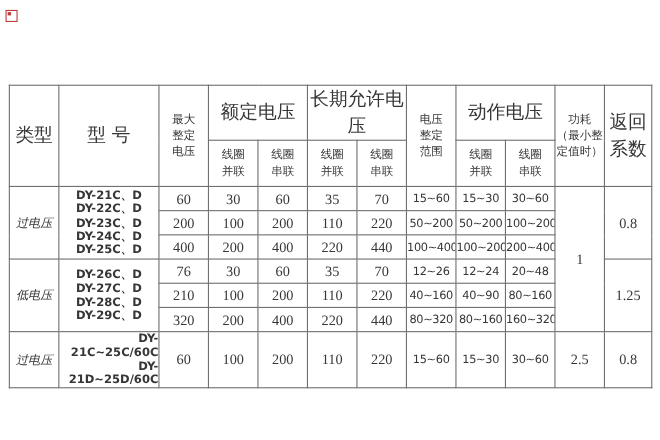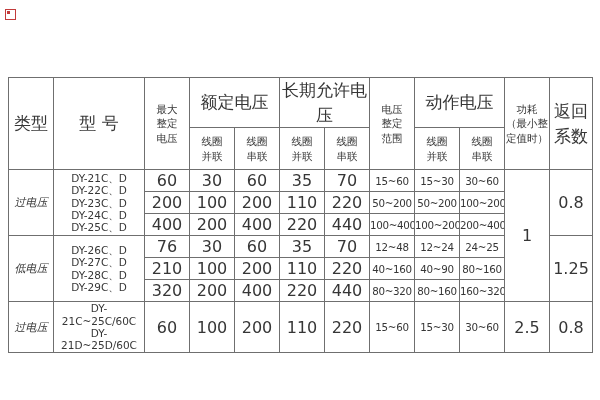--- a/index.html
+++ b/index.html
@@ -26,22 +26,22 @@
     padding:0;color:#363636;overflow:hidden;
   }
   tr.h1{height:24px;}
   tr.h2{height:42px;}
   tr.data{height:22px;}
   tr.last{height:44px;}
   .hdr{font-size:17px;white-space:pre-line;line-height:1.45;}
   .hdr2{font-size:10.5px;white-space:pre-line;line-height:1.4;}
   .typec{font-size:11px;font-style:italic;}
   .modelc{font-size:10.5px;}
-  .modelc .mspan{display:inline-block;text-align:center;white-space:pre-line;line-height:1.18;}
-  .num{font-size:16px;}
+  .modelc .mspan{display:inline-block;text-align:right;white-space:pre-line;line-height:1.18;font-weight:bold;}
+  .num{font-size:13px;font-family:Liberation Serif, serif;}
   .range{font-size:10.3px;letter-spacing:-0.3px;}
 </style>
 </head>
 <body>
 
 <span class="broken-img"></span>
 
 <table class="spec">
   <colgroup>
     <col style="width:45px">
@@ -134,23 +134,23 @@
       <td class="typec" rowspan="3">低电压</td>
       <td class="modelc" rowspan="3"><span class="mspan">DY-26C、D
 DY-27C、D
 DY-28C、D
 DY-29C、D</span></td>
       <td class="num">76</td>
       <td class="num">30</td>
       <td class="num">60</td>
       <td class="num">35</td>
       <td class="num">70</td>
-      <td class="range">12~48</td>
+      <td class="range">12~26</td>
       <td class="range">12~24</td>
-      <td class="range">24~25</td>
+      <td class="range">20~48</td>
       <td class="num" rowspan="3">1.25</td>
     </tr>
     <tr class="data">
       <td class="num">210</td>
       <td class="num">100</td>
       <td class="num">200</td>
       <td class="num">110</td>
       <td class="num">220</td>
       <td class="range">40~160</td>
       <td class="range">40~90</td>

